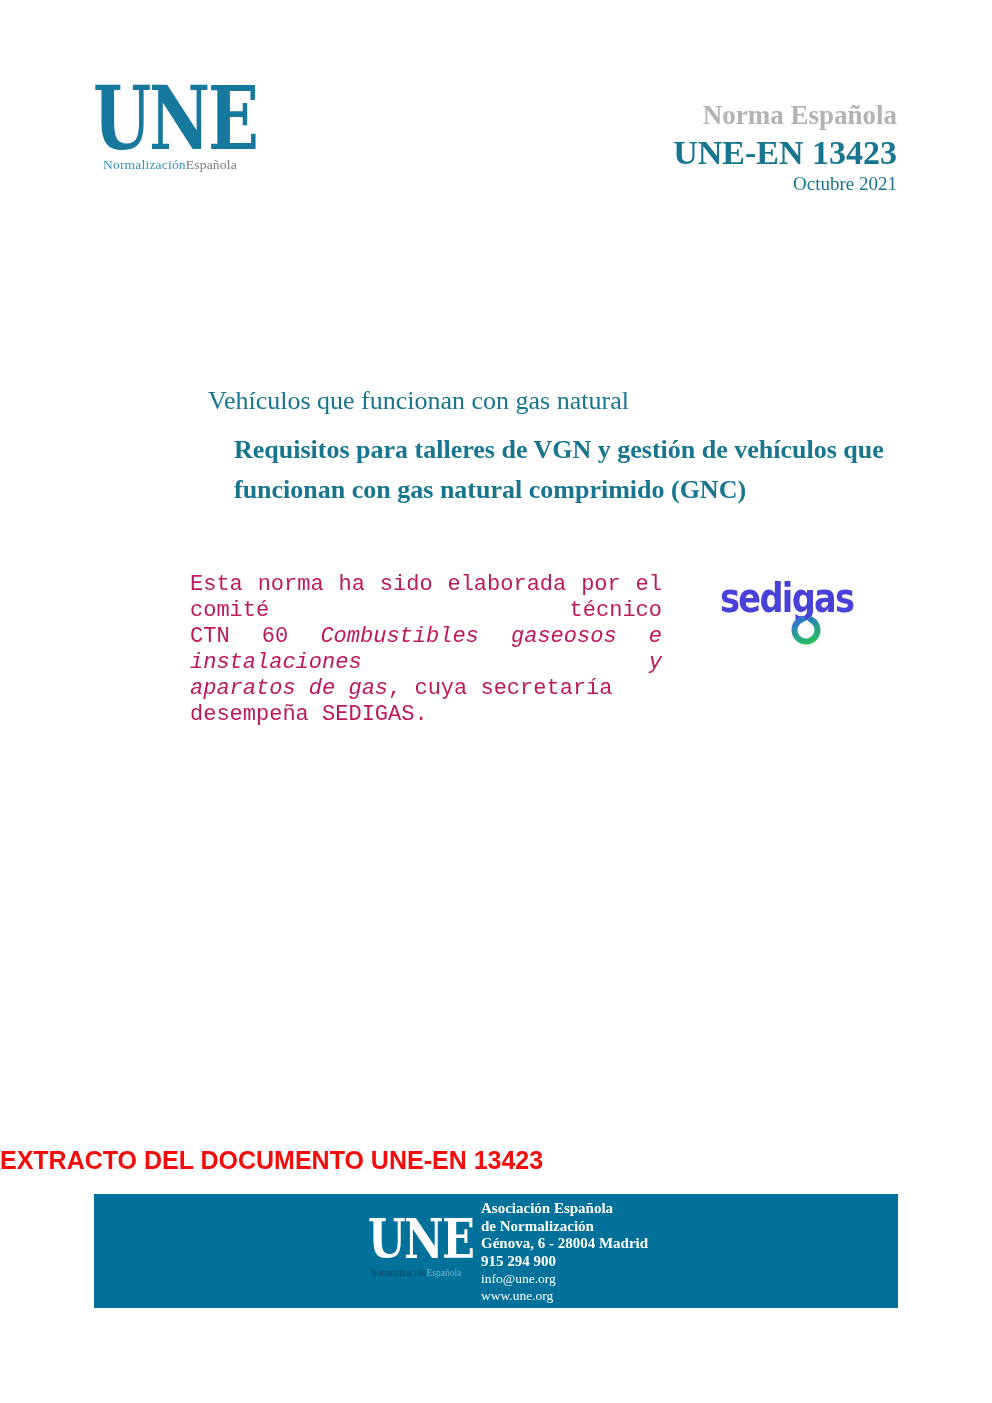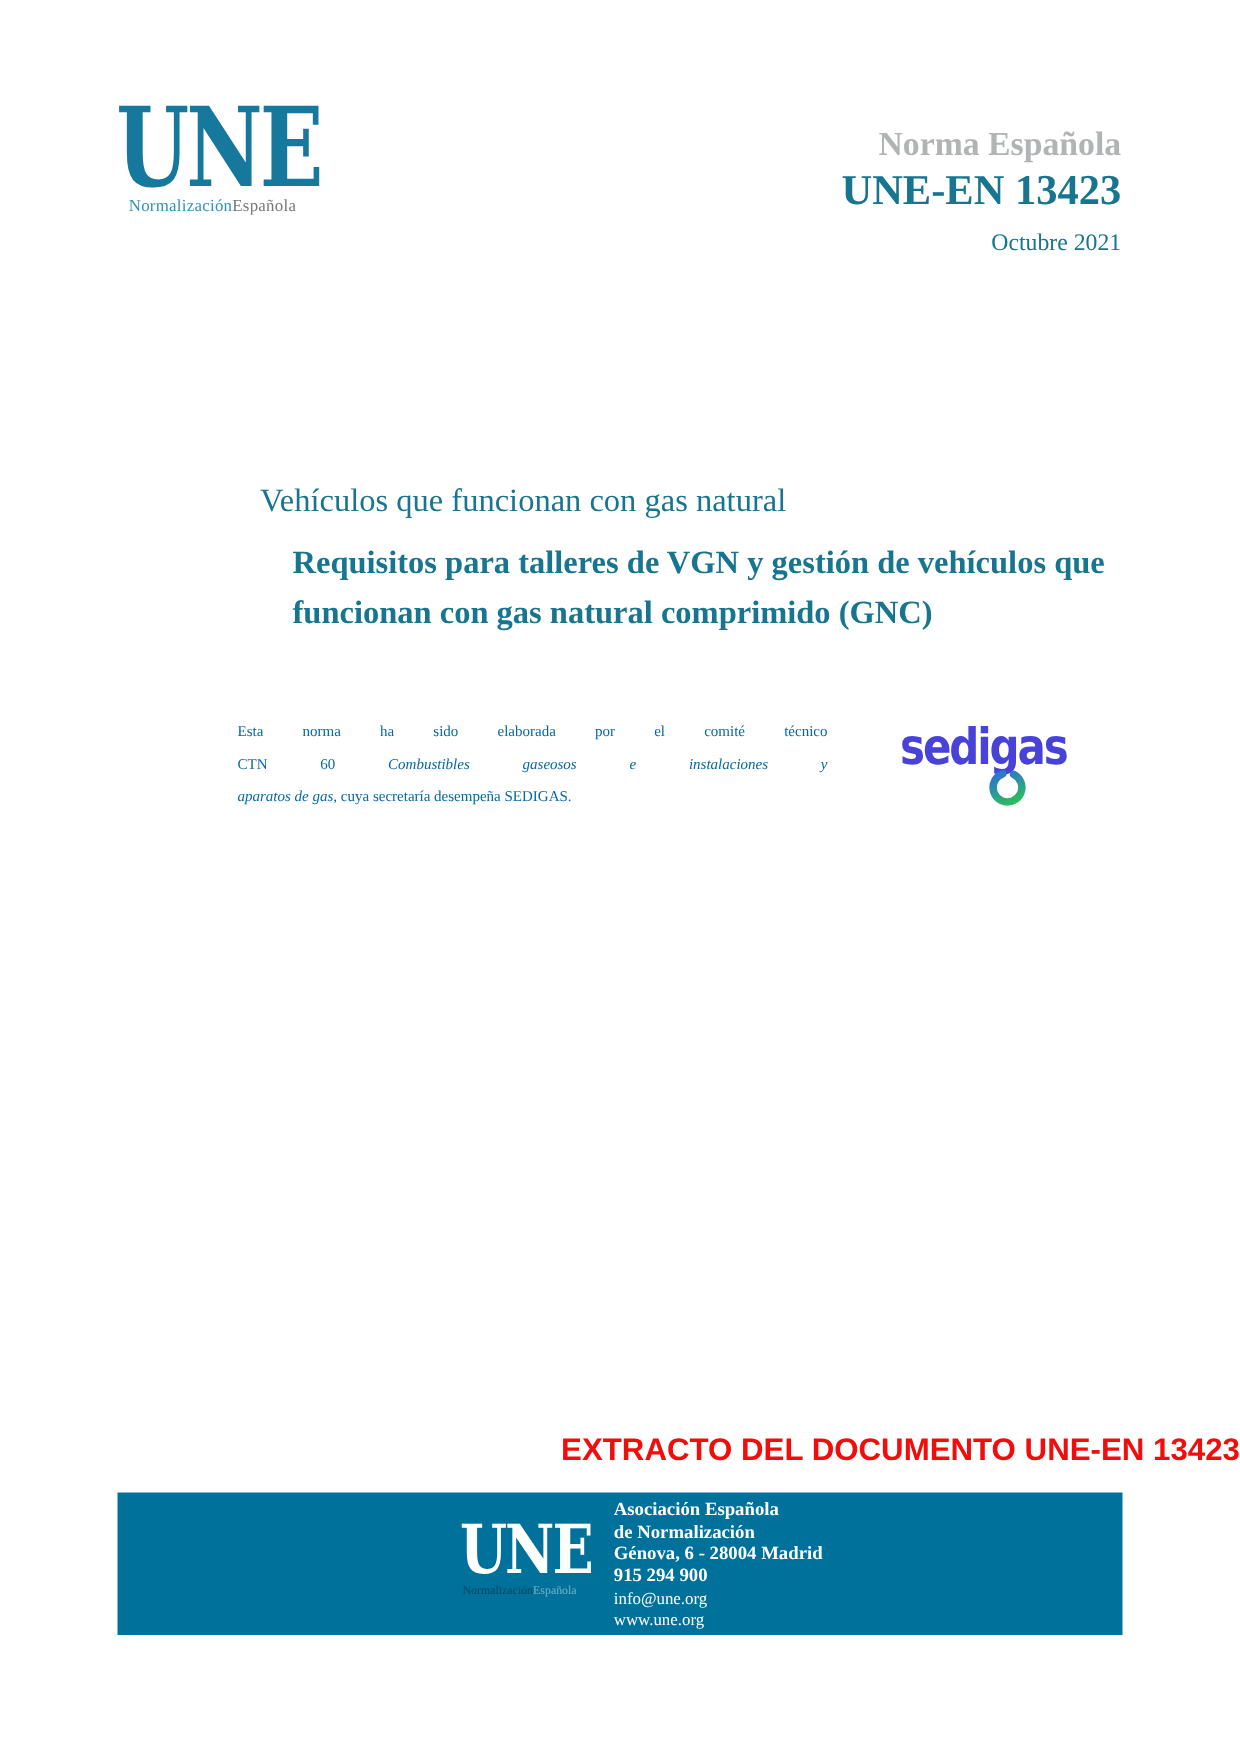--- a/index.html
+++ b/index.html
@@ -51,21 +51,21 @@
   .doc-code {
     font-size: 34px;
     font-weight: bold;
     color: #17758F;
     line-height: 1.1;
     margin-top: 3px;
   }
   .doc-date {
     font-size: 19px;
     color: #17758F;
-    margin-top: 13px;
+    margin-top: 2px;
   }
 
   
   .title1 {
     position: absolute;
     left: 208px; top: 384px;
     font-size: 26px;
     font-weight: normal;
     color: #17758F;
     line-height: 1.3;
@@ -79,23 +79,24 @@
     color: #17758F;
     line-height: 1.54;
     margin-left: 44px;
   }
 
   
   .committee-text {
     position: absolute;
     left: 190px; top: 572px;
     width: 472px;
-    font-size: 12px;
-    color: #0369a1;
+    font-size: 22px;
+    color: #be185d;
     line-height: 26px;
+    font-family: Liberation Mono, monospace;
   }
   .cl { width: 100%; }
   .cl.just { text-align: justify; text-align-last: justify; }
   .sedigas {
     position: absolute;
     left: 720px; top: 578px;
     width: 160px;
   }
   .sedigas-text {
     font-family: "DejaVu Sans", "Liberation Sans", sans-serif;
@@ -111,21 +112,21 @@
     position: absolute;
     left: 70px; top: 36px;
     width: 32px; height: 32px;
   }
 
   
   .notice {
     position: absolute;
     left: 0; top: 1146px;
     width: 100%;
-    text-align: right;
+    text-align: left;
     font-family: "Liberation Sans", "DejaVu Sans", sans-serif;
     font-weight: bold;
     font-size: 25px;
     color: #F20D0D;
     letter-spacing: 0px;
   }
 
   
   .footer-bar {
     position: absolute;
@@ -148,21 +149,21 @@
     position: absolute;
     left: 2px; top: 56px;
     font-size: 9.5px;
     white-space: nowrap;
   }
   .fs-dark { color: #0E4460; }
   .fs-light { color: rgba(255,255,255,0.45); }
 
   .footer-contact {
     position: absolute;
-    left: 397px; top: 6px;
+    left: 387px; top: 6px;
     color: #ffffff;
   }
   .fc-line {
     display: block;
     font-size: 15px;
     font-weight: bold;
     line-height: 17.5px;
     color: #ffffff;
     text-decoration: none;
   }

